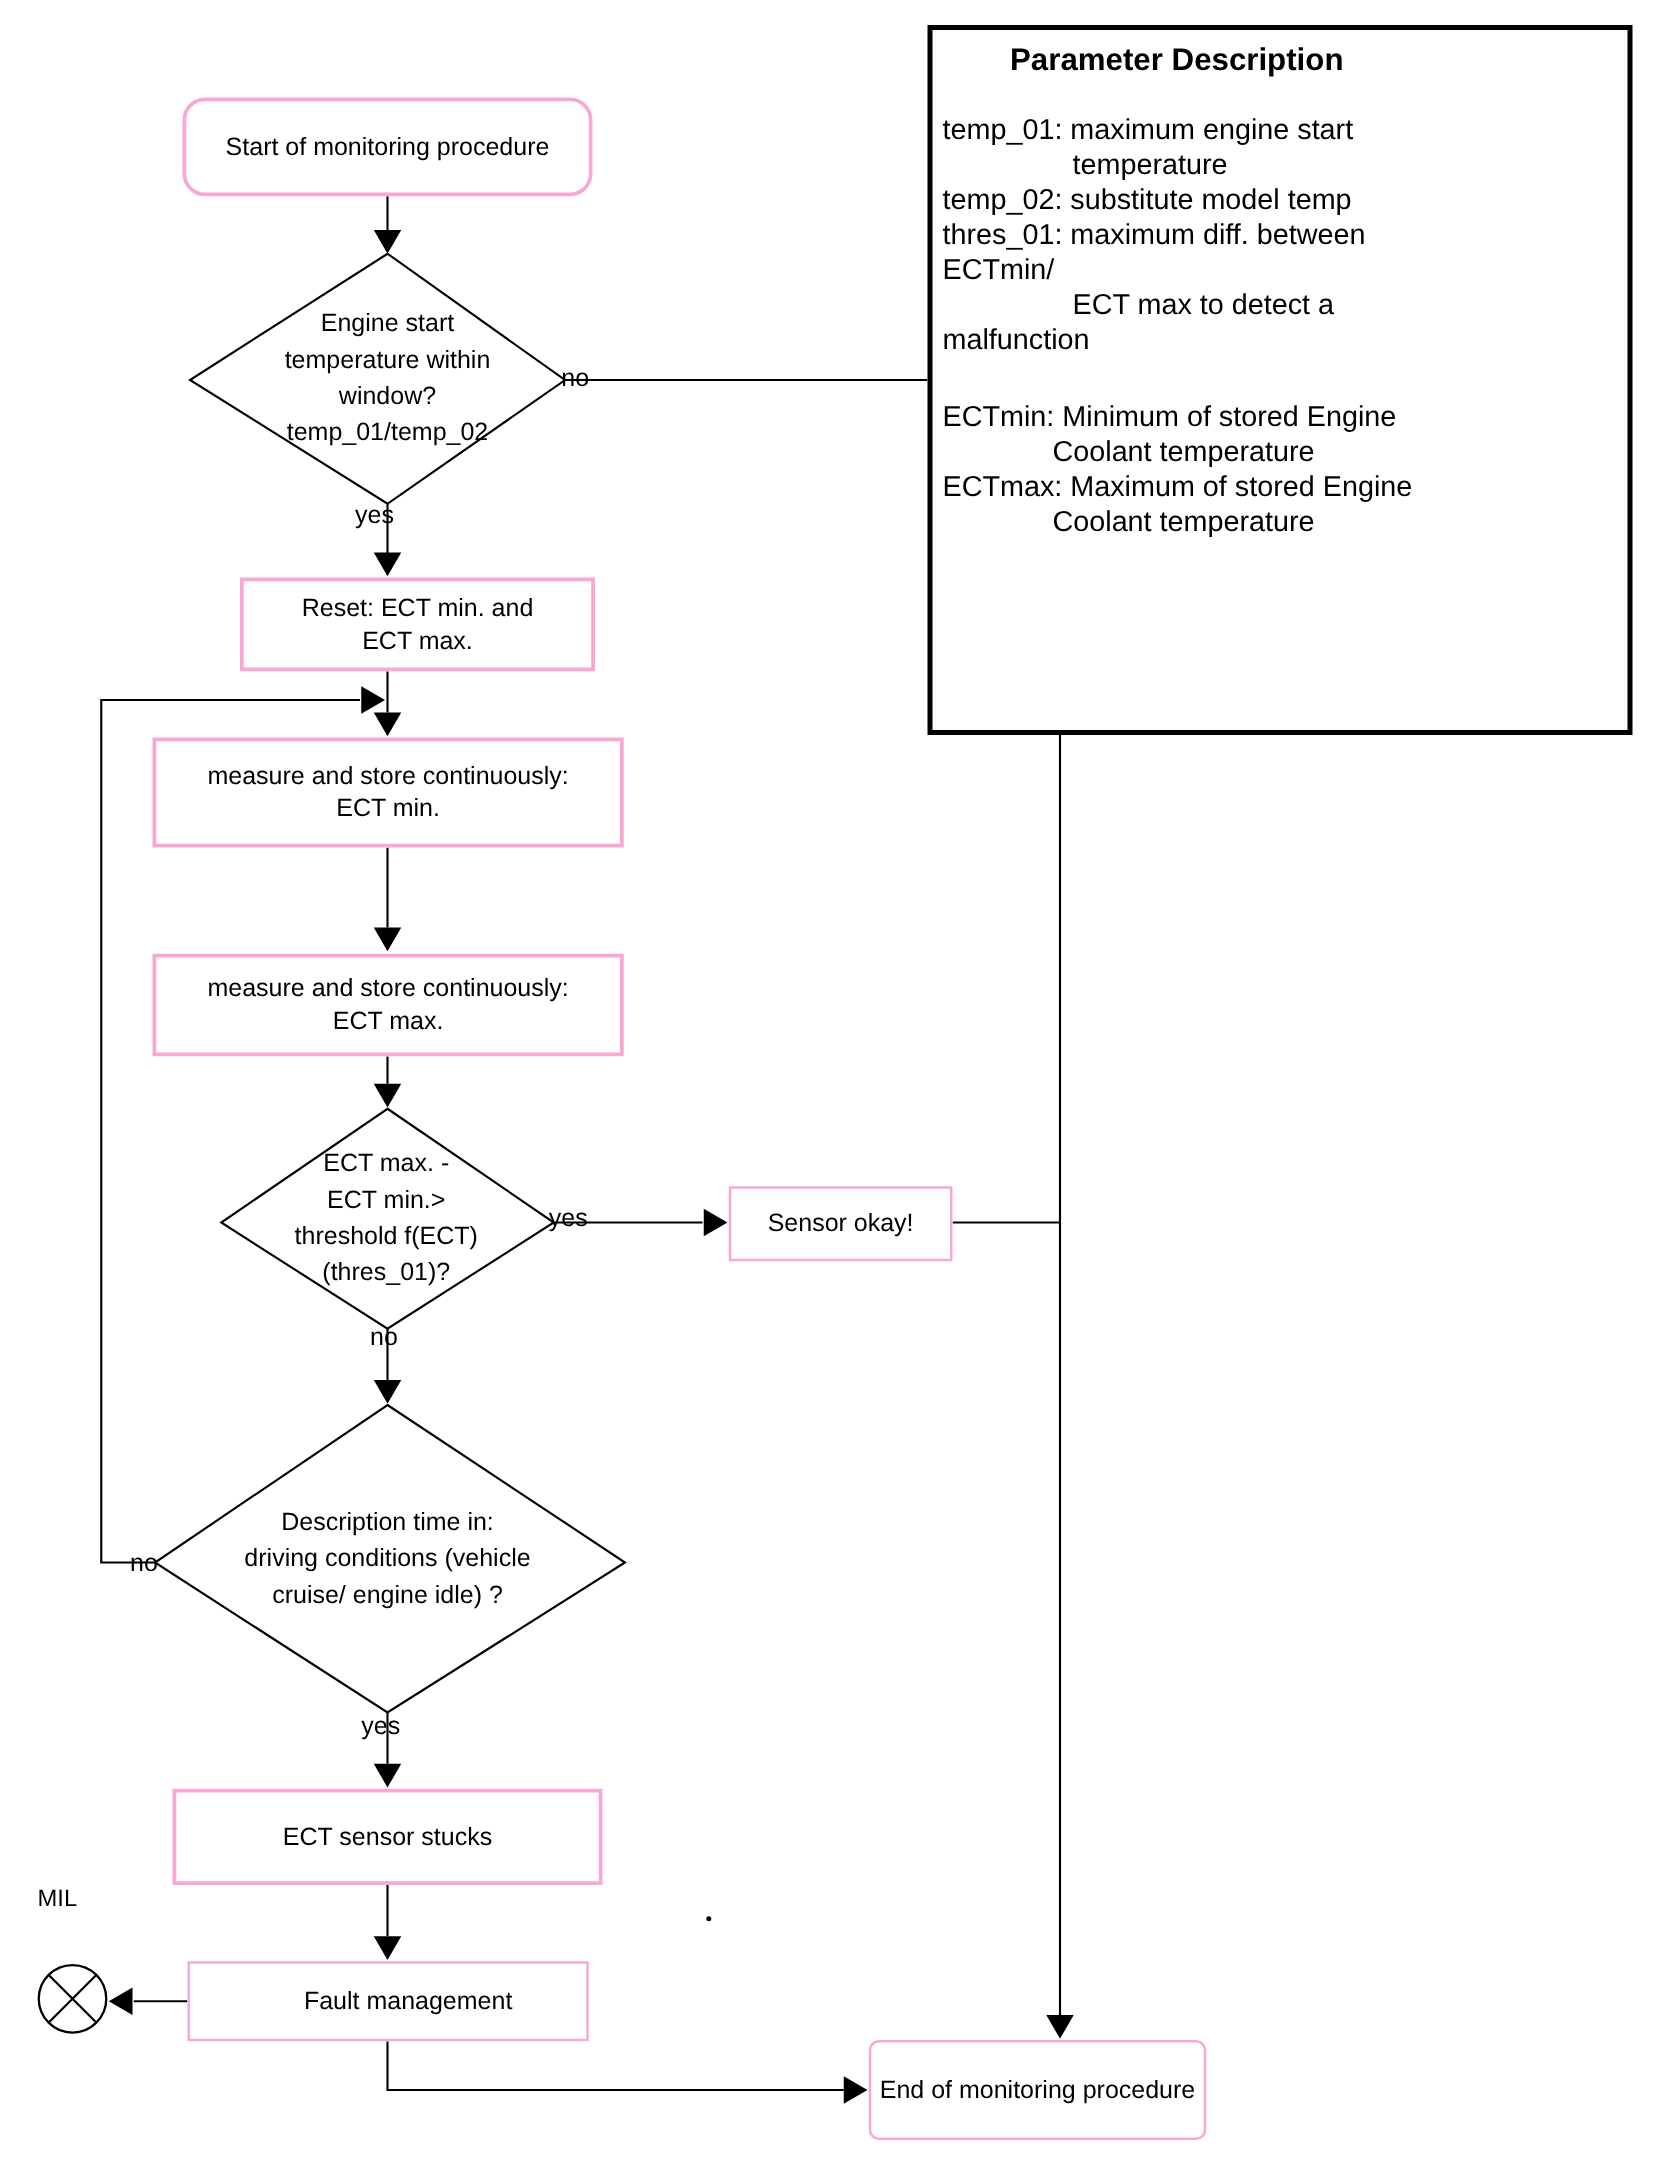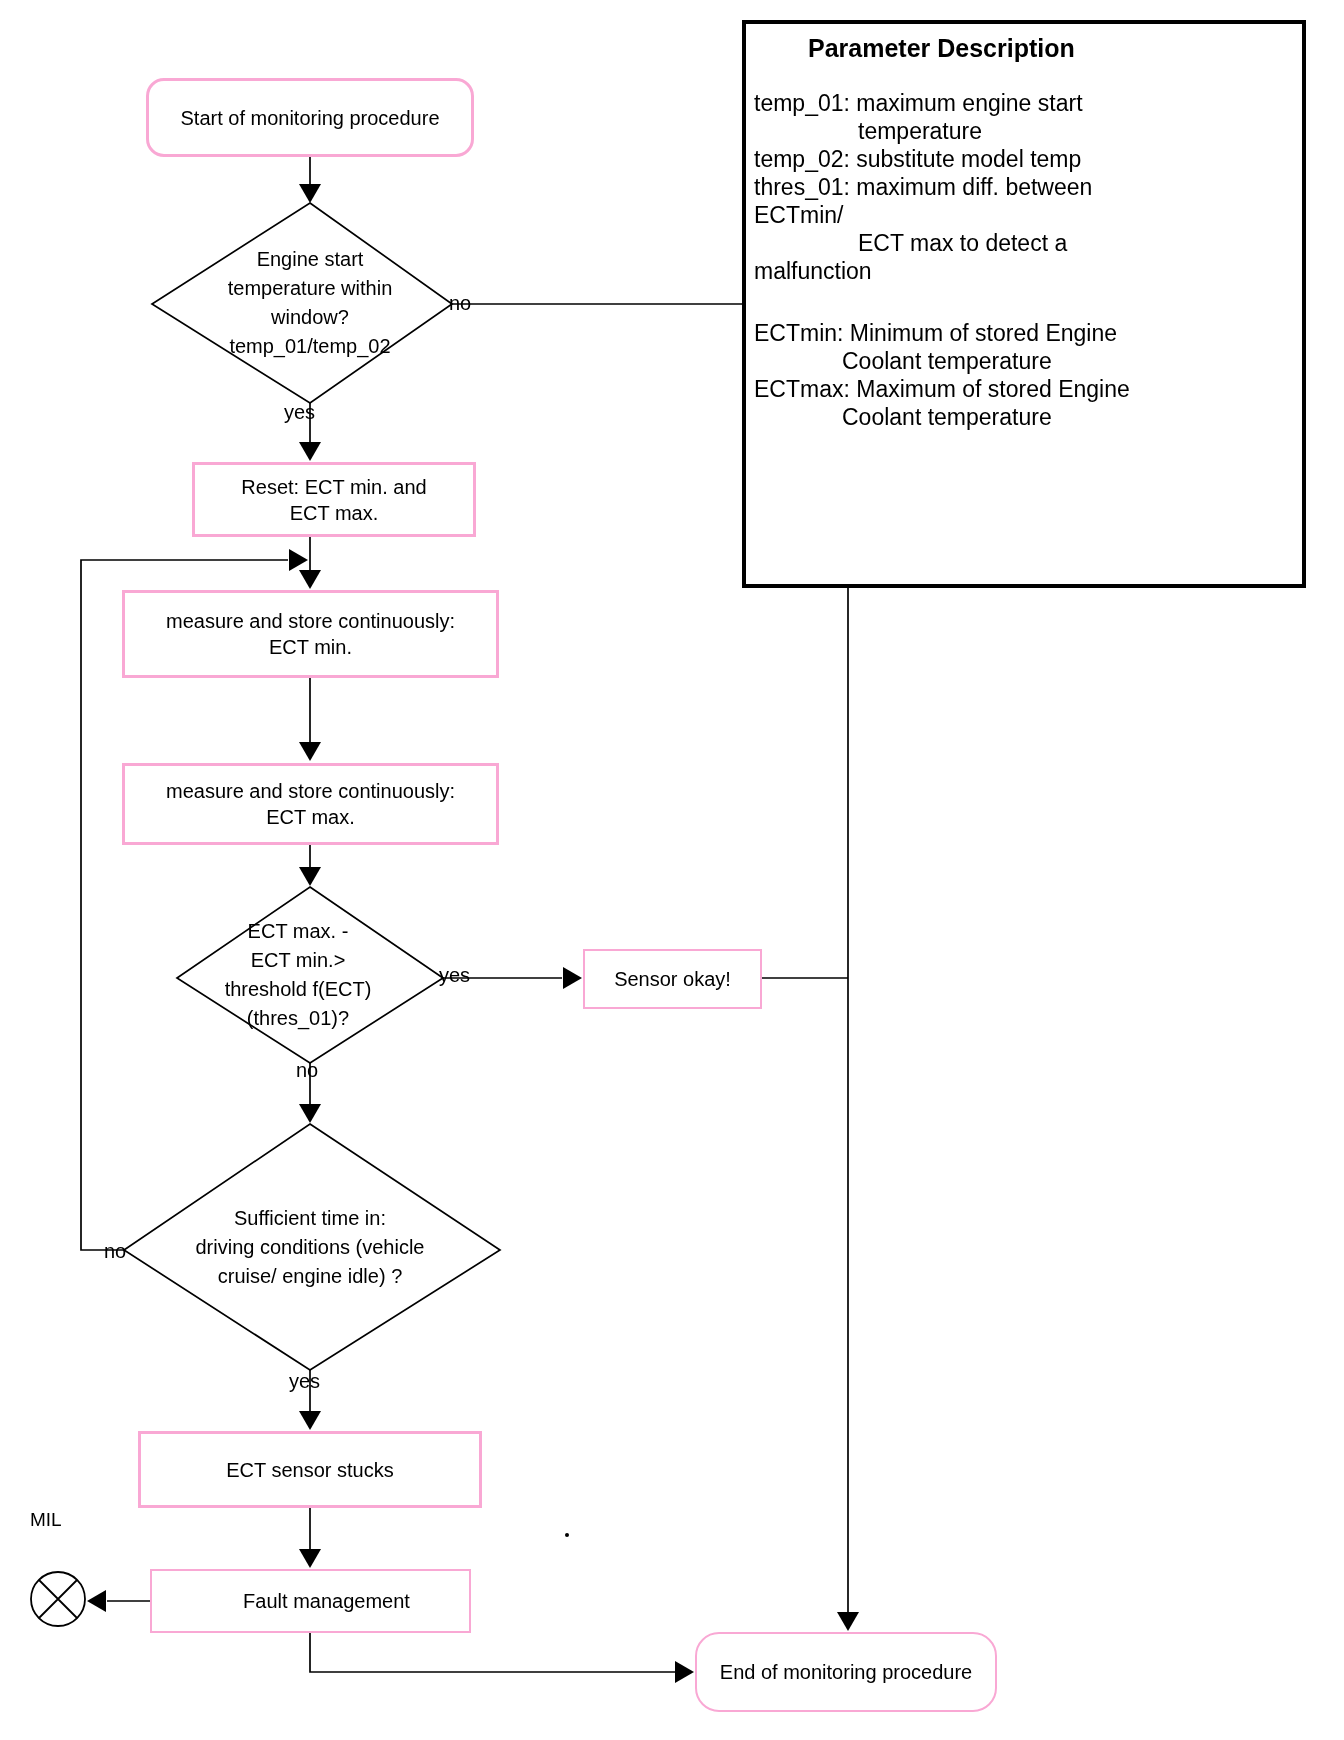--- a/index.html
+++ b/index.html
@@ -48,23 +48,23 @@
     line-height: 21px;
     white-space: nowrap;
   }
   #start-node   { left: 146px; top: 78px;  width: 328px; height: 79px; }
   #reset-node   { left: 192px; top: 462px; width: 284px; height: 75px; }
   #measure-min-node { left: 122px; top: 590px; width: 377px; height: 88px; }
   #measure-max-node { left: 122px; top: 763px; width: 377px; height: 82px; }
   #sensor-okay-node { left: 583px; top: 949px; width: 179px; height: 60px; border-width: 2px; }
   #stuck-node   { left: 138px; top: 1431px; width: 344px; height: 77px; }
   #fault-node   { left: 150px; top: 1569px; width: 321px; height: 64px; border-width: 2px; padding-left: 32px; }
-  #end-node     { left: 695px; top: 1632px; width: 302px; height: 80px; border-radius: 24px; border-width: 2px; }
+  #end-node     { left: 695px; top: 1632px; width: 270px; height: 80px; border-radius: 8px; border-width: 2px; }
   #d1-text { left: 160px; top: 223px; width: 300px; height: 160px; }
-  #d2-text { left: 173px; top: 905px; width: 250px; height: 140px; align-items: center; }
+  #d2-text { left: 184px; top: 905px; width: 250px; height: 140px; align-items: center; }
   #d3-text { left: 110px; top: 1190px; width: 400px; height: 115px; }
   #mil-label { left: 30px; top: 1509px; width: 58px; text-align: left; font-size: 19px; position: absolute; }
   #lbl-engine-no  { left: 449px; top: 293px; }
   #lbl-engine-yes { left: 284px; top: 402px; }
   #lbl-thresh-yes { left: 439px; top: 965px; }
   #lbl-thresh-no  { left: 296px; top: 1060px; }
   #lbl-suff-no    { left: 104px; top: 1241px; }
   #lbl-suff-yes   { left: 289px; top: 1371px; }
 
   #parameter-panel {
@@ -175,21 +175,21 @@
     <div>ECT min.&gt;</div>
     <div>threshold f(ECT)</div>
     <div>(thres_01)?</div>
   </div>
 
   <div class="node box" id="sensor-okay-node">
     <div>Sensor okay!</div>
   </div>
 
   <div class="dtext" id="d3-text">
-    <div>Sufficient time in:</div>
+    <div>Description time in:</div>
     <div>driving conditions (vehicle</div>
     <div>cruise/ engine idle) ?</div>
   </div>
 
   <div class="node box" id="stuck-node">
     <div>ECT sensor stucks</div>
   </div>
 
   <div class="node box" id="fault-node">
     <div>Fault management</div>

